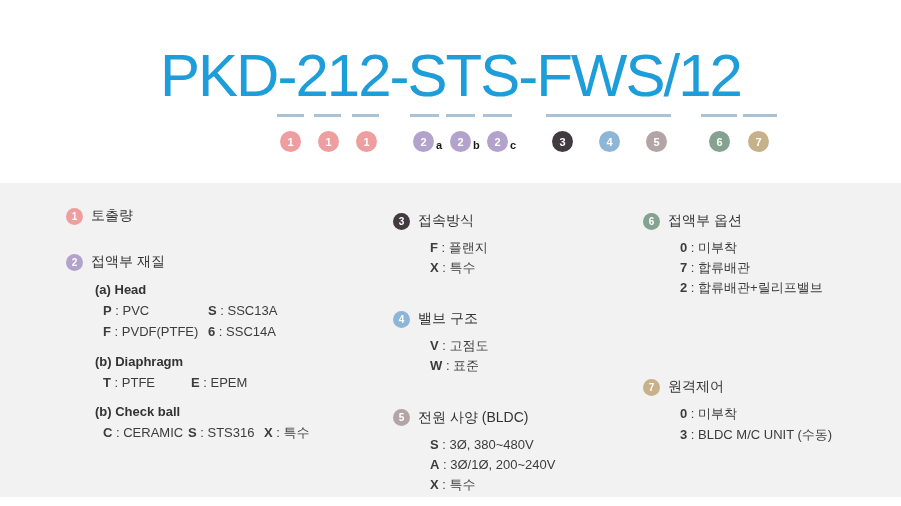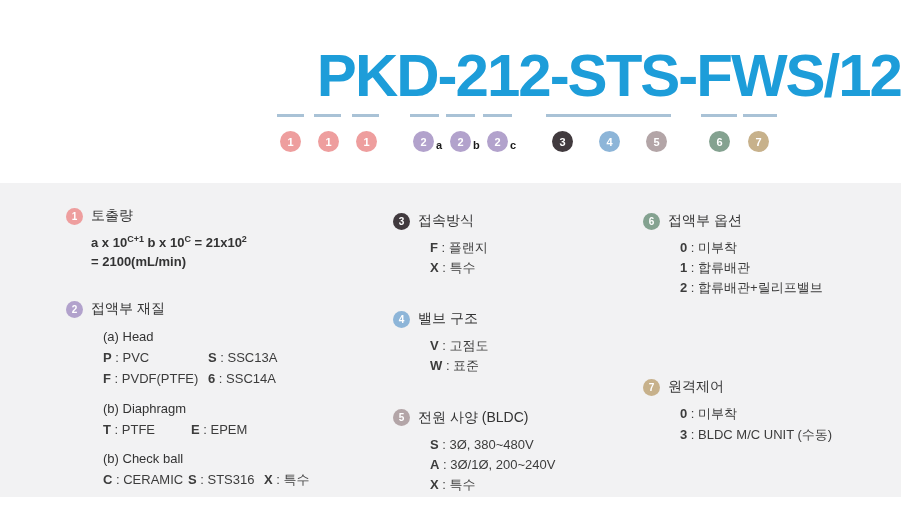--- a/index.html
+++ b/index.html
@@ -1,21 +1,21 @@
 <!DOCTYPE html>
 <html><head>
 <meta charset="utf-8">
 <style>
   html,body{margin:0;padding:0;background:#ffffff;}
   body{font-family:"Liberation Sans","DejaVu Sans",sans-serif;}
   .stage{position:relative;width:901px;height:506px;background:#ffffff;overflow:hidden;}
 
   
-  .title{position:absolute;left:0;top:46px;width:100%;text-align:right;
-         font-size:60px;font-weight:700;letter-spacing:-2px;color:#1d9dd9;line-height:1;}
+  .title{position:absolute;left:0;top:46px;width:100%;text-align:center;
+         font-size:60px;font-weight:400;letter-spacing:-2px;color:#1d9dd9;line-height:1;}
 
   
   .u{position:absolute;top:114px;height:3px;background:#a9c2d6;}
 
   
   .marker{position:absolute;top:131px;display:flex;align-items:flex-end;height:21px;}
   .dot{width:21px;height:21px;border-radius:50%;background:#999;color:#fff;
        font-size:11px;font-weight:700;display:flex;align-items:center;justify-content:center;}
   .suffix{font-size:11px;font-weight:700;color:#1a1a1a;margin-left:2px;line-height:1;margin-bottom:1px;}
 
@@ -23,21 +23,21 @@
   .panel{position:absolute;left:0;top:183px;width:901px;height:314px;background:#f2f2f3;}
 
   .col{position:absolute;color:#3c3c3c;font-size:13px;}
   .sec-head{display:flex;align-items:center;gap:8px;margin-bottom:8px;}
   .num{width:17px;height:17px;border-radius:50%;background:#999;color:#fff;flex:0 0 17px;
        font-size:10px;font-weight:700;display:flex;align-items:center;justify-content:center;}
   .sec-title{font-weight:400;font-size:14px;color:#333;}
   .body{padding-left:25px;}
   .formula{font-weight:700;line-height:1.45;color:#333;}
   .formula sup{font-size:9px;}
-  .sub-label{font-weight:400;color:#333;margin:11px 0 4px 12px;}
+  .sub-label{font-weight:700;color:#333;margin:11px 0 4px 4px;}
   .row{padding-left:12px;line-height:1.6;}
   .cell{display:inline-block;}
   .w105{width:105px;}
   .w88{width:88px;}
   .w85{width:85px;}
   .w76{width:76px;}
   .opt{line-height:1.55;margin-left:12px;}
   .opt::first-letter,.cell::first-letter{font-weight:700;}
   .sec-discharge{margin-bottom:28px;}
   .sec-gap32{margin-bottom:32px;}
@@ -99,24 +99,20 @@
     <span class="dot" style="background-color: rgb(199, 177, 139);">7</span>
   </div>
 
   <div class="col" style="left:66px;top:207px;width:320px">
 
     <section class="sec-discharge">
       <div class="sec-head">
         <span class="num" style="background-color: rgb(238, 158, 158);">1</span>
         <span class="sec-title">토출량</span>
       </div>
-      <div class="body">
-        <div class="formula"><span>a x 10</span><sup>C+1</sup><span> b x 10</span><sup>C</sup><span> = 21x10</span><sup>2</sup></div>
-        <div class="formula">= 2100(mL/min)</div>
-      </div>
     </section>
 
     <section>
       <div class="sec-head">
         <span class="num" style="background-color: rgb(178, 162, 204);">2</span>
         <span class="sec-title">접액부 재질</span>
       </div>
       <div class="body">
         <div class="sub-label">(a) Head</div>
         <div class="row">
@@ -176,21 +172,21 @@
 
   <div class="col" style="left:643px;top:212px;width:240px">
 
     <section class="sec-gap80">
       <div class="sec-head">
         <span class="num" style="background-color: rgb(132, 162, 144);">6</span>
         <span class="sec-title">접액부 옵션</span>
       </div>
       <div class="body">
         <div class="opt">0 : 미부착</div>
-        <div class="opt">1 : 합류배관</div>
+        <div class="opt">7 : 합류배관</div>
         <div class="opt">2 : 합류배관+릴리프밸브</div>
       </div>
     </section>
 
     <section>
       <div class="sec-head">
         <span class="num" style="background-color: rgb(199, 177, 139);">7</span>
         <span class="sec-title">원격제어</span>
       </div>
       <div class="body">

